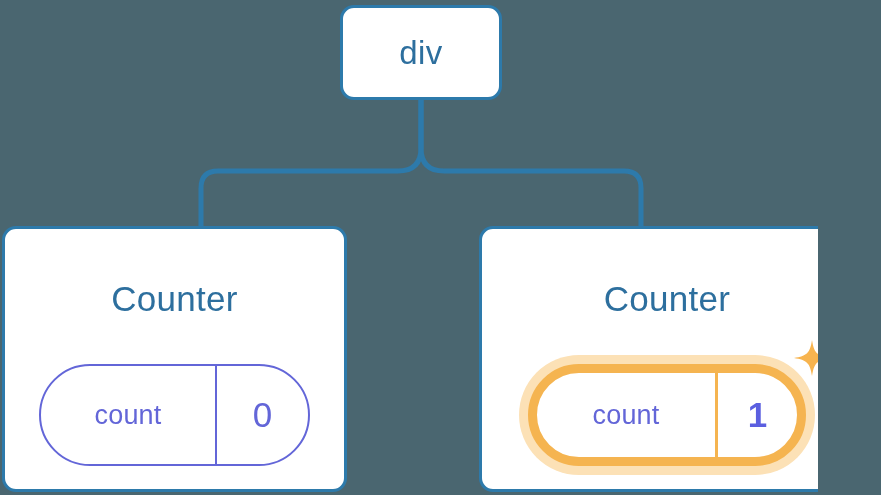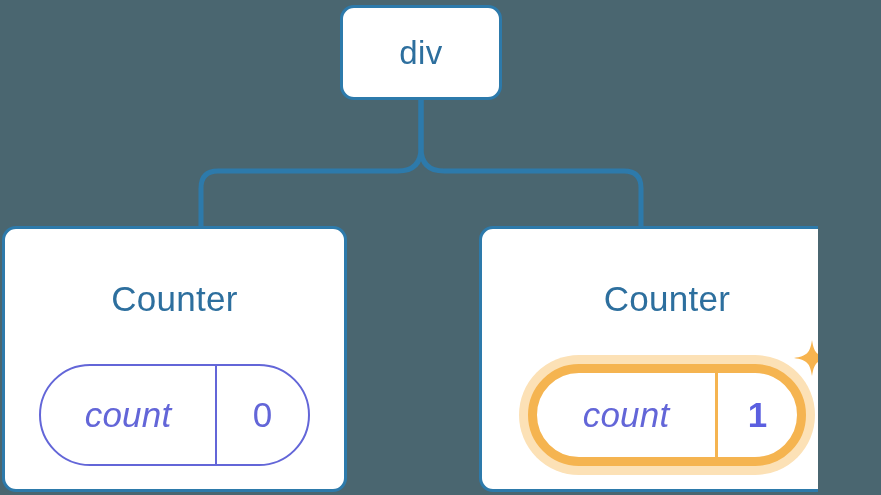--- a/index.html
+++ b/index.html
@@ -99,24 +99,23 @@
     overflow: hidden;
   }
   .pill-key, .pill-val {
     display: flex;
     align-items: center;
     justify-content: center;
     box-sizing: border-box;
   }
   .pill-key {
     width: 174px;
-    font-size: 35px;
+    font-size: 27px;
     color: #6366d8;
     letter-spacing: 0.2px;
-    font-style: italic;
   }
   .pill-val {
     width: 93px;
     font-size: 35px;
     color: #6366d8;
     border-left: 2px solid #6366d8;
   }
 
   
   .pill-highlight {

